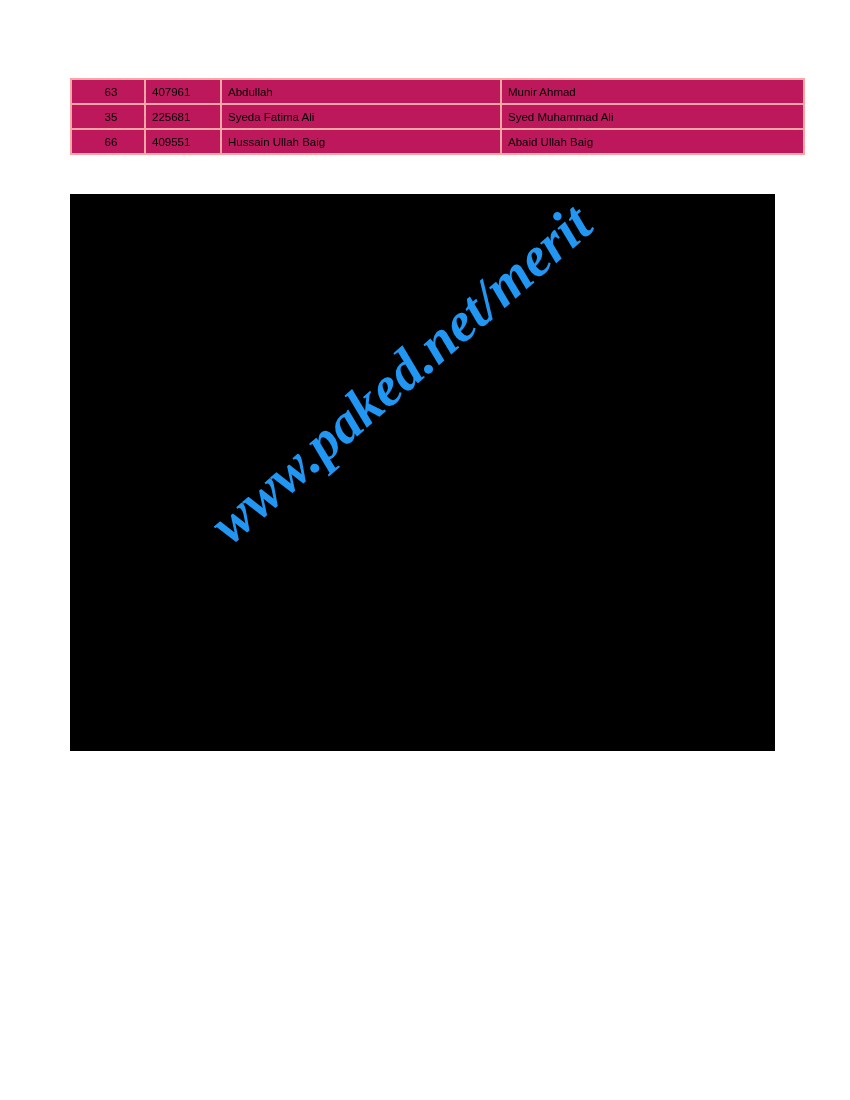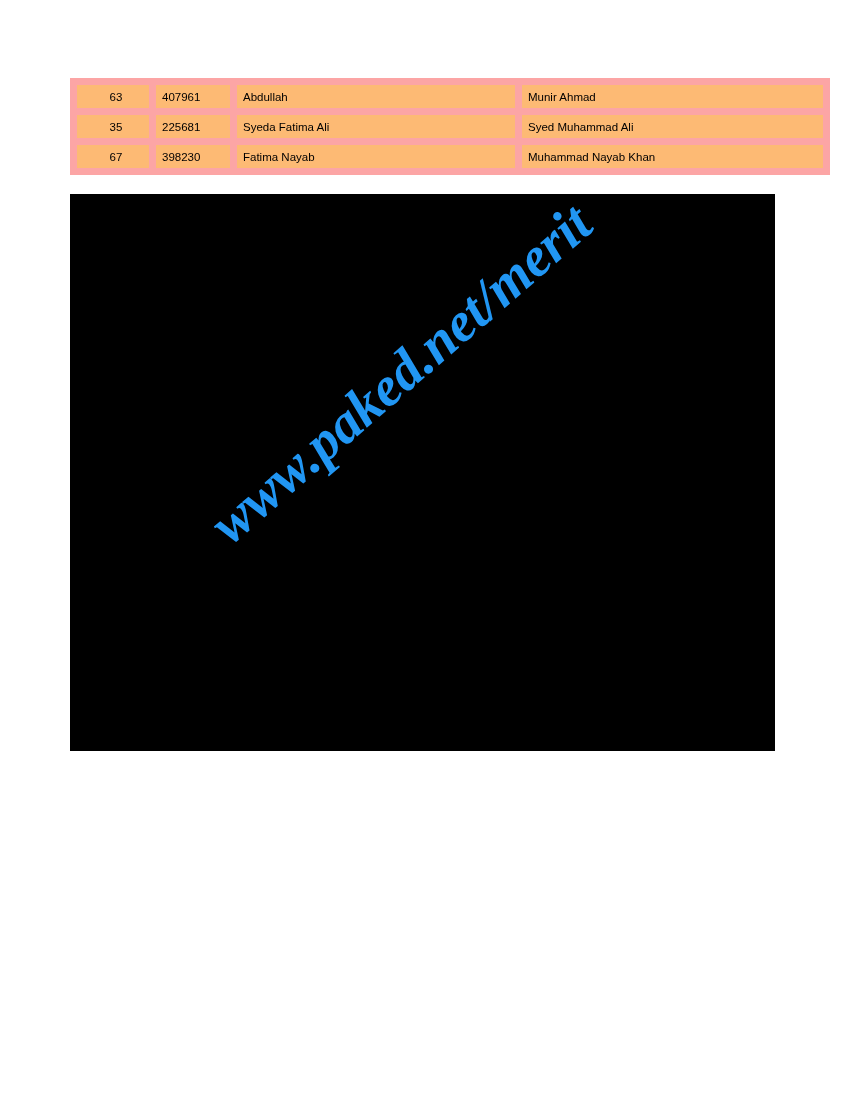--- a/index.html
+++ b/index.html
@@ -30,28 +30,28 @@
     width: 703px;
   }
 
   table.merit-table {
     border-collapse: collapse;
     width: 703px;
     table-layout: fixed;
   }
 
   table.merit-table td {
-    border: 7px solid #fca5a5;
+    border: 2px solid #fca5a5;
     height: 23px;
     padding: 0 0 0 6px;
     font-size: 11.5px;
     color: #000000;
     font-family: "Liberation Sans", sans-serif;
     vertical-align: middle;
-    background: #fdba74;
+    background: #be185d;
     overflow: hidden;
     white-space: nowrap;
   }
 
   td.col-sn {
     width: 66px;
     text-align: center;
     padding-left: 0;
   }
   td.col-rollno {
@@ -113,24 +113,24 @@
           <td class="col-name">Abdullah</td>
           <td class="col-father">Munir Ahmad</td>
         </tr>
         <tr>
           <td class="col-sn">35</td>
           <td class="col-rollno">225681</td>
           <td class="col-name">Syeda Fatima Ali</td>
           <td class="col-father">Syed Muhammad Ali</td>
         </tr>
         <tr>
-          <td class="col-sn">67</td>
-          <td class="col-rollno">398230</td>
-          <td class="col-name">Fatima Nayab</td>
-          <td class="col-father">Muhammad Nayab Khan</td>
+          <td class="col-sn">66</td>
+          <td class="col-rollno">409551</td>
+          <td class="col-name">Hussain Ullah Baig</td>
+          <td class="col-father">Abaid Ullah Baig</td>
         </tr>
       </tbody>
     </table>
   </div>
 
   <div class="redacted-block"></div>
 
   <div class="watermark">
     <div class="watermark-text">www.paked.net/merit</div>
   </div>

